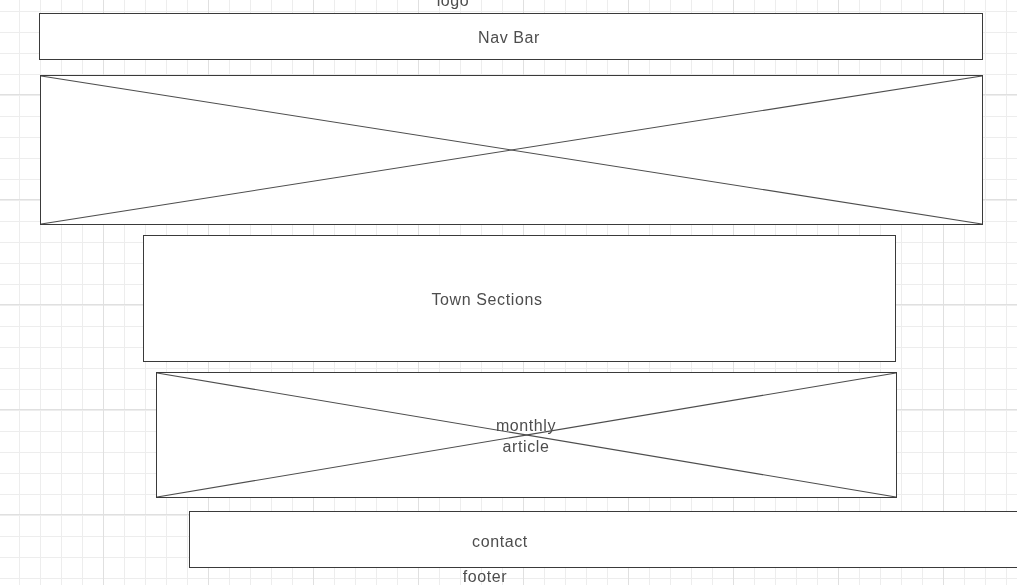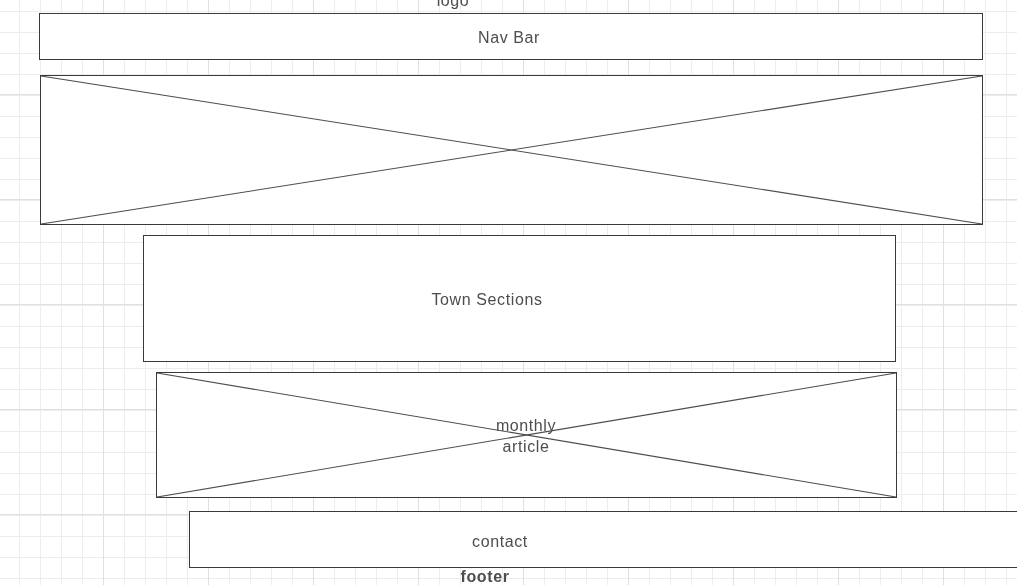--- a/index.html
+++ b/index.html
@@ -57,21 +57,21 @@
     height: 100%;
     z-index: 1;
   }
   
   #logo-label        { left: 453px; top: -8px; }
   #navbar-box        { left: 39px;  top: 13px;  width: 944px; height: 47px; }
   #hero-image-box    { left: 40px;  top: 75px;  width: 943px; height: 150px; }
   #town-sections-box { left: 143px; top: 235px; width: 753px; height: 127px; }
   #monthly-box       { left: 156px; top: 372px; width: 741px; height: 126px; }
   #contact-box       { left: 189px; top: 511px; width: 849px; height: 57px; }
-  #footer-label      { left: 485px; top: 568px; font-weight: bold; }
+  #footer-label      { left: 485px; top: 568px; }
   #navbar-box .shape-label        { left: 421px; top: 23px; margin-left: 48px; }
   #town-sections-box .shape-label { left: 343px; top: 63px; }
   #monthly-box .shape-label       { left: 369px; top: 63px; }
   #contact-box .shape-label       { left: 310px; top: 29px; }
 </style>
 </head>
 <body>
 
 <div class="canvas">
 

